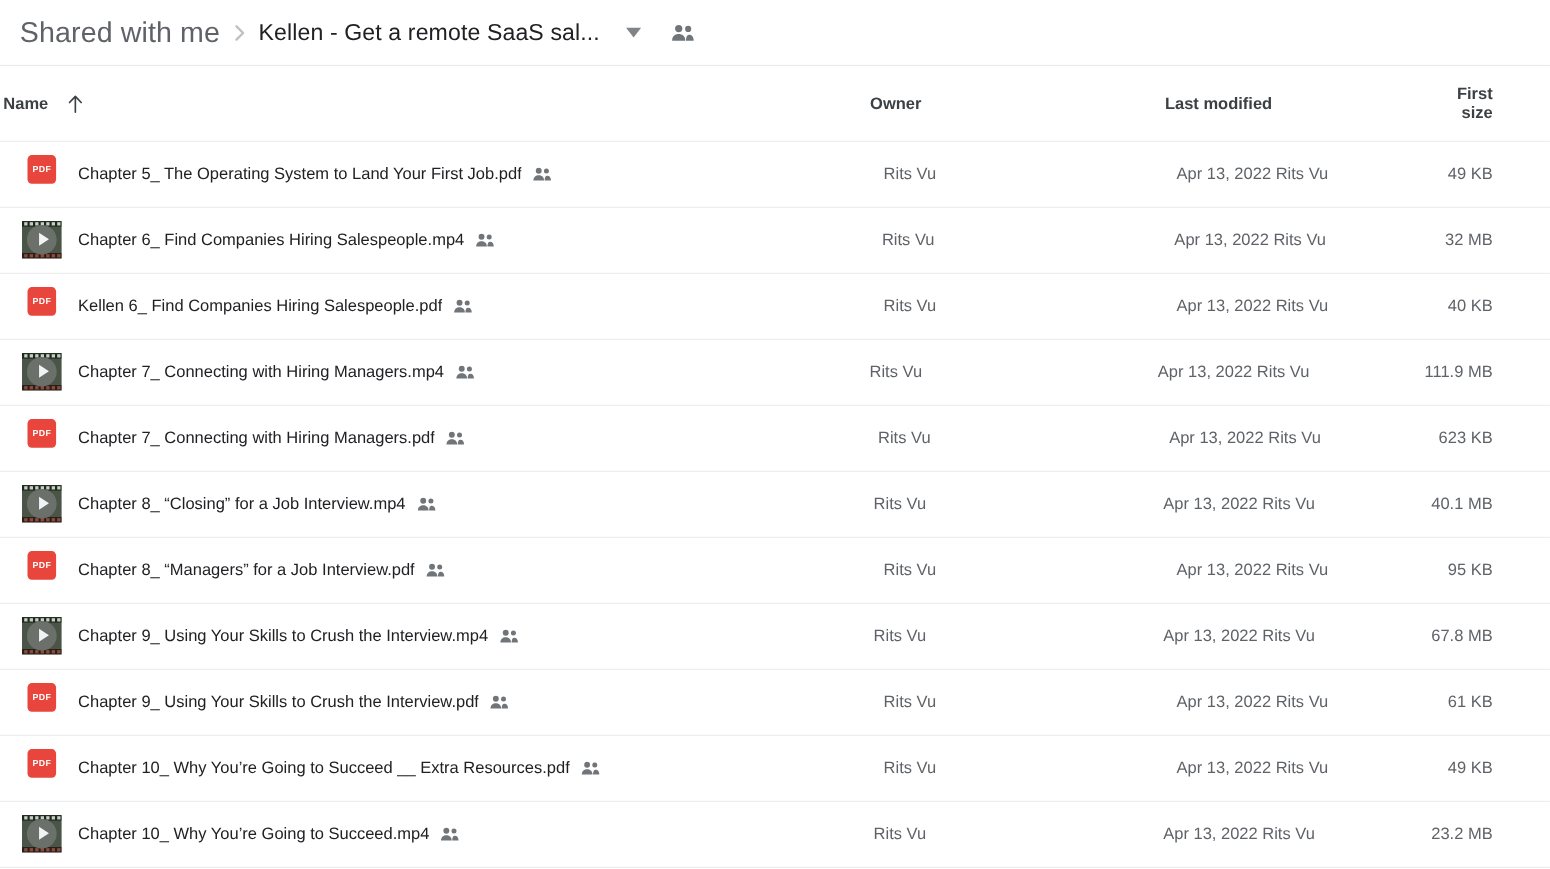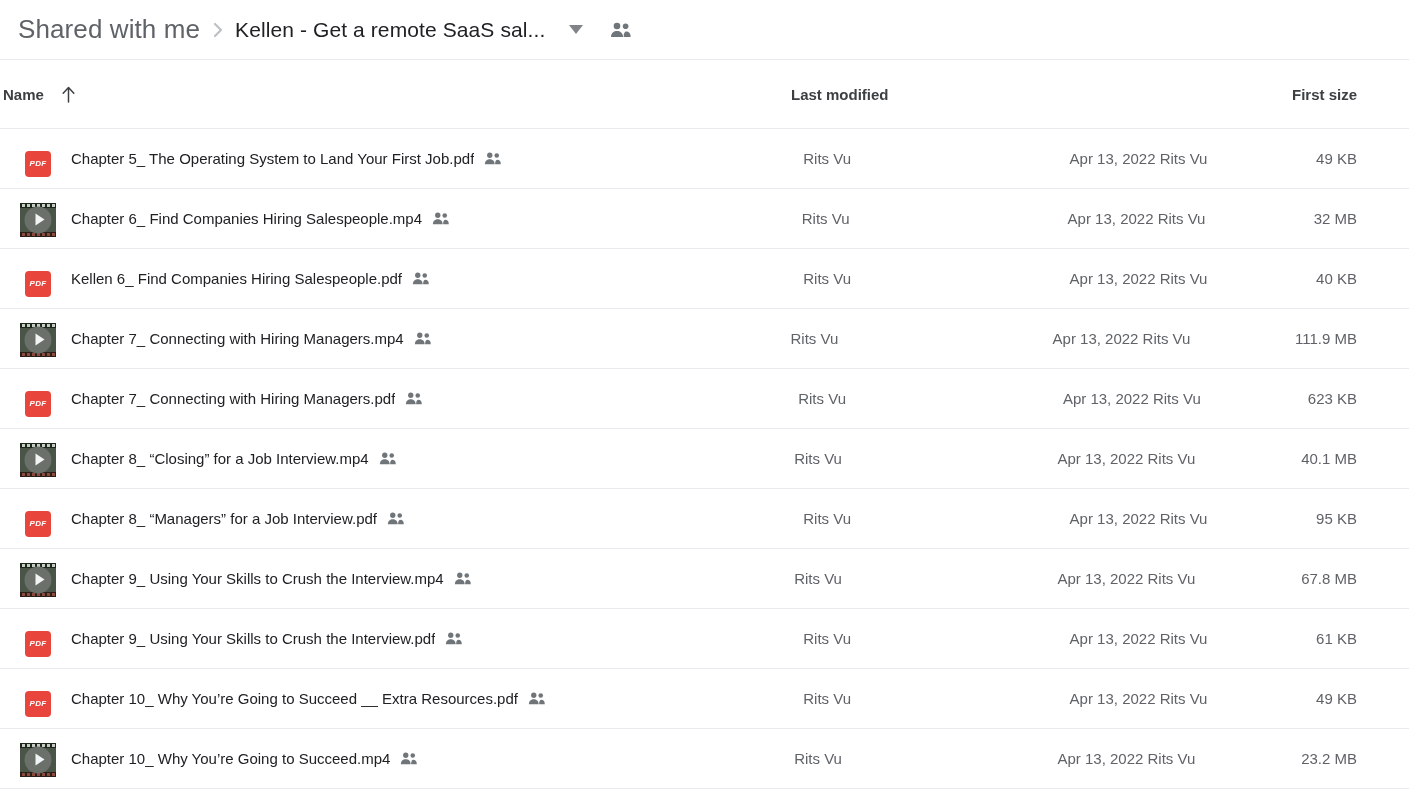--- a/index.html
+++ b/index.html
@@ -117,24 +117,23 @@
     font-size: 15px;
     color: #5f6368;
     white-space: nowrap;
   }
 
   .file-icon {
     width: 36px;
     height: 36px;
     flex: 0 0 36px;
     display: flex;
-    align-items: flex-end;
+    align-items: flex-start;
     justify-content: center;
     margin-right: 15px;
-    font-style: italic;
   }
 
   
   .icon-pdf {
     width: 26px; height: 26px;
     border-radius: 4px;
     background: #e8453c;
     display: flex;
     align-items: center;
     justify-content: center;
@@ -230,20 +229,21 @@
 
 <div class="col-head">
   <div class="col-name">
     <span>Name</span>
     <span class="sort-arrow">
       <svg width="15" height="17" viewBox="0 0 15 17" aria-hidden="true">
         <path d="M7.5 16 L7.5 2 M2.2 7.2 L7.5 1.6 L12.8 7.2" fill="none" stroke="#3c4043" stroke-width="1.5" stroke-linecap="round" stroke-linejoin="round"></path>
       </svg>
     </span>
   </div>
+  <div class="col-owner">Owner</div>
   <div class="col-mod">Last modified</div>
   <div class="col-size">First size</div>
 </div>
 
 <div class="file-list" id="file-list">
     <div class="file-row">
       <div class="cell-name">
         <div class="file-icon">
           <div class="icon-pdf" style="background: rgb(232, 69, 60);">PDF</div>
         </div>

